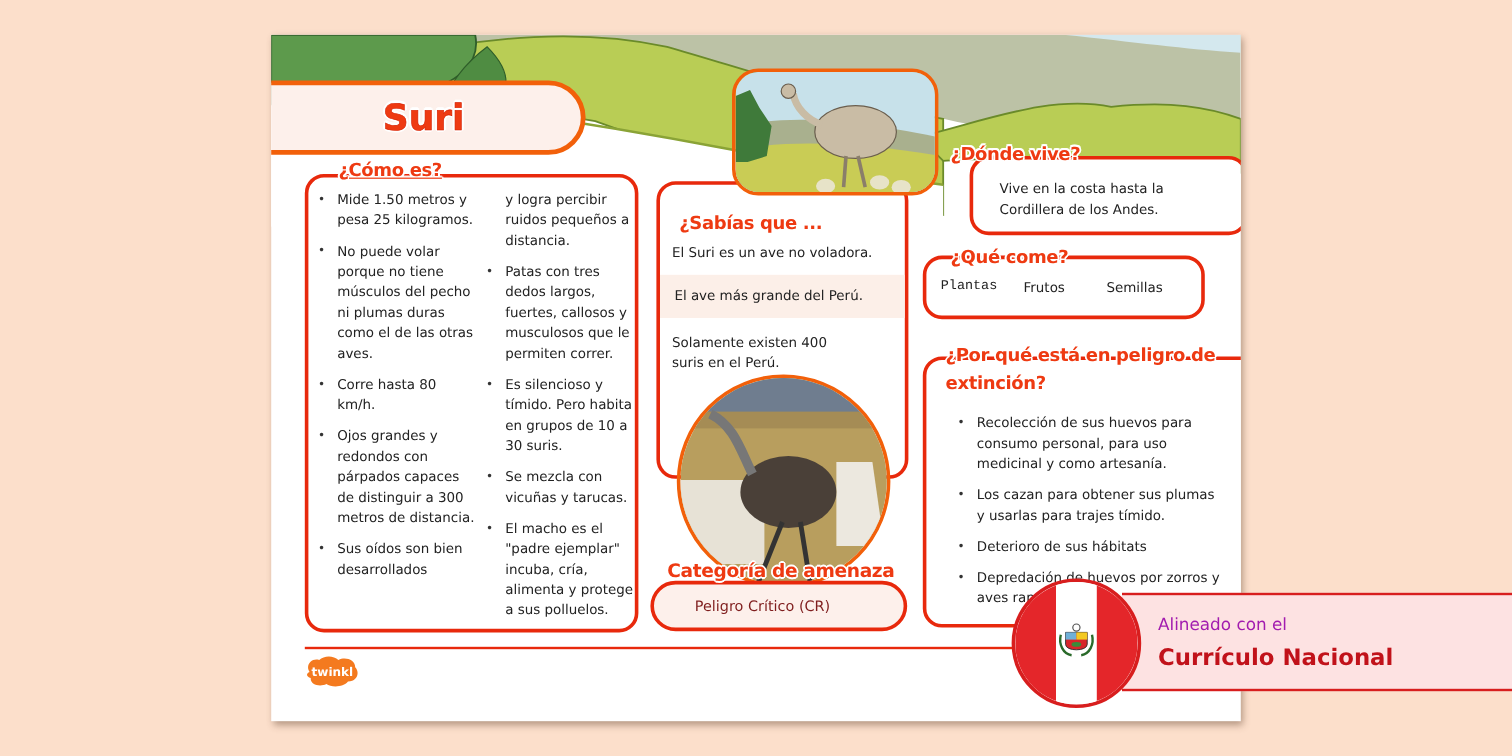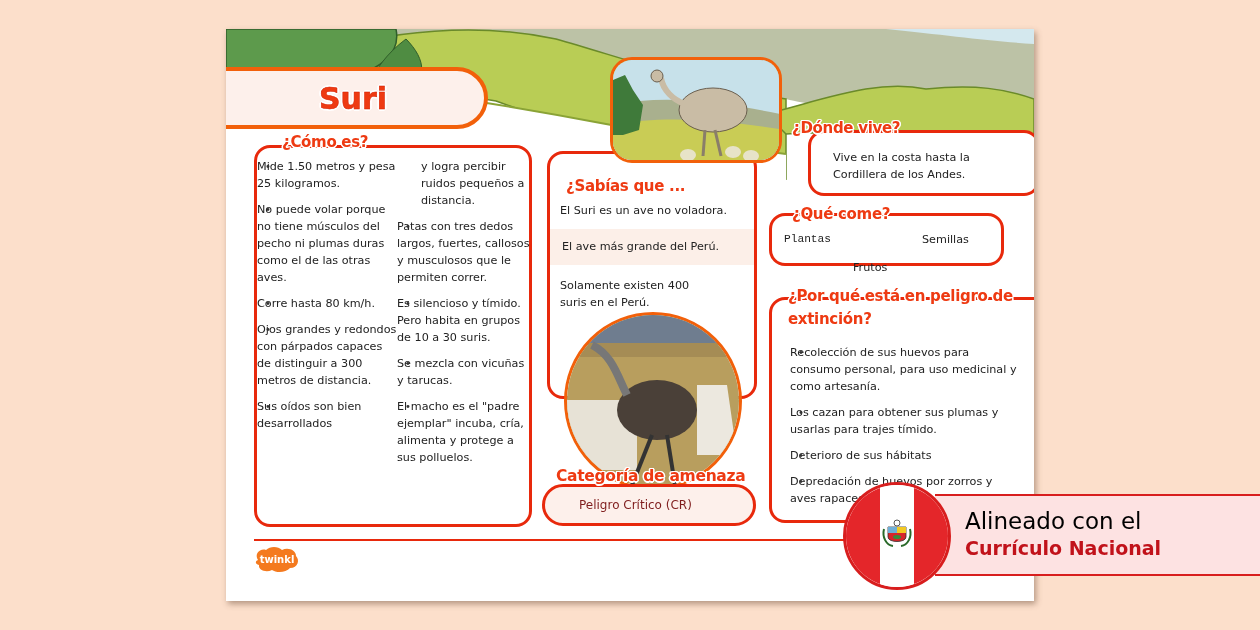--- a/index.html
+++ b/index.html
@@ -30,21 +30,21 @@
     }
     .heading {
       position: absolute; font-family: "DejaVu Sans", sans-serif; font-weight: bold;
       color: #ee3a12; font-size: 15px; background: transparent; white-space: nowrap;
       text-shadow: 1.5px 0 #fff, -1.5px 0 #fff, 0 1.5px #fff, 0 -1.5px #fff, 1px 1px #fff, -1px -1px #fff, 1px -1px #fff, -1px 1px #fff;
       letter-spacing: -0.3px;
     }
     .body-text { font-family: "DejaVu Sans", sans-serif; font-size: 11.2px; color: #222; line-height: 17px; }
 
     ul.bullets { list-style: none; }
-    ul.bullets li { position: relative; margin-bottom: 9px; }
+    ul.bullets li { position: relative; padding-left: 24px; margin-bottom: 9px; }
     ul.bullets li::before { content: "•"; position: absolute; left: 8px; top: 0; color: #333; font-size: 10px; }
 
     .como-box { left: 28px; top: 116px; width: 278px; height: 382px; }
     .como-col1 { position: absolute; left: 0; top: 10px; width: 140px; }
     .como-col2 { position: absolute; left: 140px; top: 10px; width: 136px; }
     .como-col2 .cont { padding-left: 24px; margin-bottom: 9px; }
 
     .sabias-box { left: 321px; top: 122px; width: 210px; height: 248px; overflow: hidden; }
     .sabias-row { padding: 4px 10px; }
     .sabias-row.shaded { background: #fcefe8; padding: 9px 10px 10px 12px; margin: 6px 0 8px 0; }
@@ -63,21 +63,21 @@
     .come-items { position: absolute; top: 17px; left: 12px; width: 210px; display: flex; }
     .come-items span { font-size: 11.2px; color: #222; }
     .peligro-box { left: 543px; top: 268px; width: 280px; height: 226px; }
 
     .divider { position: absolute; left: 28px; top: 510px; width: 780px; height: 2px; background: #e8290c; }
     .logo { position: absolute; left: 28px; top: 517px; text-align: center; }
 
     .curr-banner { position: absolute; left: 935px; top: 494px; width: 325px; height: 82px;
       background: #fde2e2; border-top: 2px solid #d81e1e; border-bottom: 2px solid #d81e1e;
       padding-left: 30px; display: flex; flex-direction: column; justify-content: center; }
-    .curr-line1 { font-family: "DejaVu Sans", sans-serif; font-size: 23px; color: #000000; line-height: 26px; }
+    .curr-line1 { font-family: "DejaVu Sans", sans-serif; font-size: 14px; color: #a21caf; line-height: 26px; }
     .curr-line2 { font-family: "DejaVu Sans", sans-serif; font-size: 19px; font-weight: bold; color: #c1121a; line-height: 28px; }
     .flag-circle { position: absolute; left: 843px; top: 482px; width: 108px; height: 108px; border-radius: 50%;
       overflow: hidden; border: 3px solid #d81e1e; background: #fff; }
   </style>
 </head>
 <body>
 
 <div class="page">
 
   <svg class="landscape" viewBox="0 0 808 160">
@@ -109,21 +109,21 @@
     <div class="como-col2 body-text">
       <div class="cont">y logra percibir ruidos pequeños a distancia.</div>
       <ul class="bullets">
         <li>Patas con tres dedos largos, fuertes, callosos y musculosos que le permiten correr.</li>
         <li>Es silencioso y tímido. Pero habita en grupos de 10 a 30 suris.</li>
         <li>Se mezcla con vicuñas y tarucas.</li>
         <li>El macho es el "padre ejemplar" incuba, cría, alimenta y protege a sus polluelos.</li>
       </ul>
     </div>
   </div>
-  <div class="heading" style="left:56px; top:104px;">¿Cómo es?</div>
+  <div class="heading" style="left:56px; top:104px;text-decoration:underline;">¿Cómo es?</div>
 
   <div class="box sabias-box">
     <div style="height:44px;"></div>
     <div class="sabias-row body-text">El Suri es un ave no voladora.</div>
     <div class="sabias-row shaded body-text">El ave más grande del Perú.</div>
     <div class="sabias-row body-text" style="padding-right:36px;">Solamente existen 400 suris en el Perú.</div>
   </div>
   <div class="heading" style="left:340px; top:148px;">¿Sabías que ...</div>
 
   <div class="illus">
@@ -163,21 +163,21 @@
   <div class="heading" style="left:330px; top:438px; font-size:15.5px;">Categoría de amenaza</div>
 
   <div class="box donde-box">
     <div class="body-text" style="position:absolute; left:22px; top:16px; width:180px;">Vive en la costa hasta la Cordillera de los Andes.</div>
   </div>
   <div class="heading" style="left:566px; top:90px;">¿Dónde vive?</div>
 
   <div class="box come-box">
     <div class="come-items">
       <span style="width:69px;font-family:Liberation Mono, monospace;">Plantas</span>
-      <span style="width:69px;margin-top:28px;">Frutos</span>
+      <span style="width:69px;">Frutos</span>
       <span>Semillas</span>
     </div>
   </div>
   <div class="heading" style="left:566px; top:176px;">¿Qué come?</div>
 
   <div class="box peligro-box">
     <div class="body-text" style="position:absolute; left:18px; top:44px; width:230px;">
       <ul class="bullets">
         <li>Recolección de sus huevos para consumo personal, para uso medicinal y como artesanía.</li>
         <li>Los cazan para obtener sus plumas y usarlas para trajes tímido.</li>

